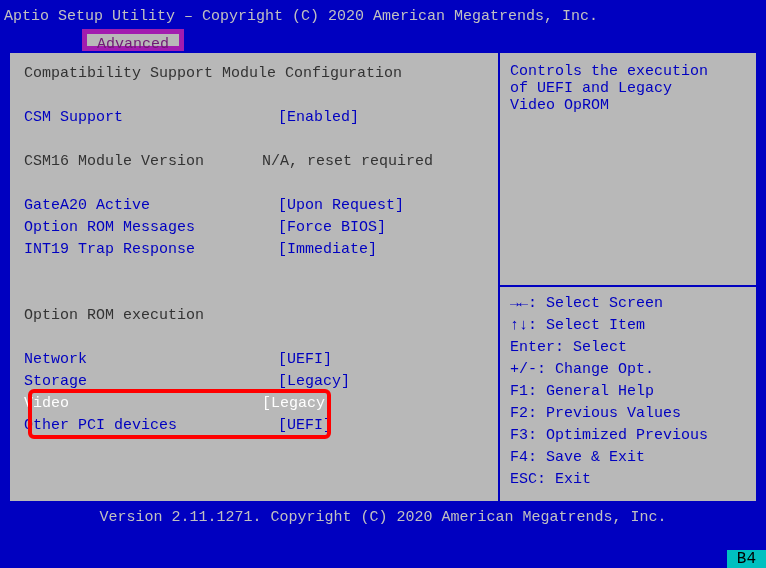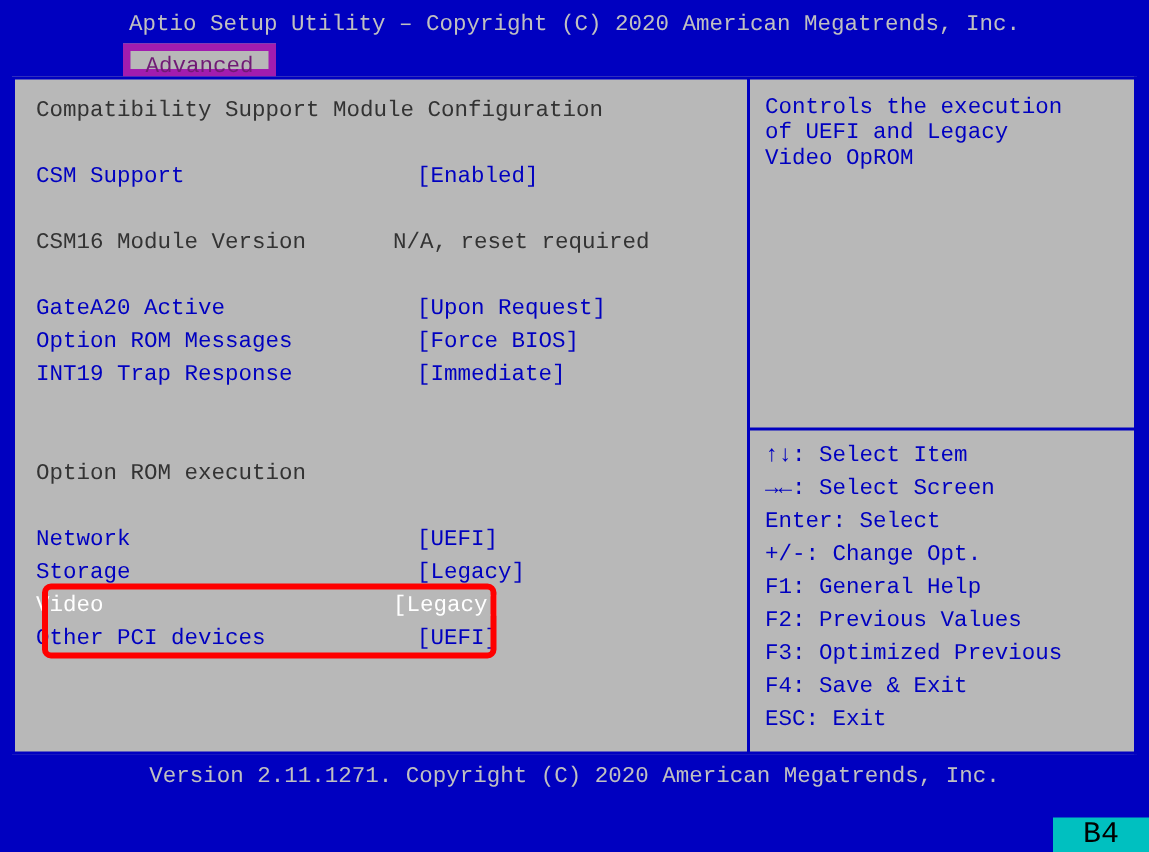--- a/index.html
+++ b/index.html
@@ -11,21 +11,20 @@
       background: #b8b8b8;
       overflow: hidden;
     }
     .frame {
       width: 766px;
       height: 568px;
       background: #0000c0;
       padding: 4px;
     }
     .header {
-      text-align: center;
       color: #c0c0c0;
       padding: 4px 0;
       background: #0000c0;
     }
     .tab-bar {
       background: #0000c0;
       padding-left: 78px;
       height: 22px;
       display: flex;
     }
@@ -93,22 +92,22 @@
       color: #c0c0c0;
       padding: 6px 0 2px;
       background: #0000c0;
     }
     .corner {
       position: absolute;
       right: 0;
       bottom: 0;
       background: #00c0c0;
       color: #000;
-      padding: 0 20px;
-      font-size: 20px;
+      padding: 0 10px;
+      font-size: 16px;
       margin-top: 44px;
     }
     .outer { position: relative; width: 766px; height: 568px; }
   </style>
 </head>
 <body>
 
 <div class="outer">
 <div class="frame">
   <div class="header">Aptio Setup Utility – Copyright (C) 2020 American Megatrends, Inc.</div>
@@ -173,22 +172,22 @@
 
     <div class="help-panel">
       <div class="help-top">
         <div>Controls the execution</div>
         <div>of UEFI and Legacy</div>
         <div>Video OpROM</div>
       </div>
       <div style="flex:1"></div>
       <div class="help-divider"></div>
       <div class="help-keys">
+        <div>→←: Select Screen</div>
         <div>↑↓: Select Item</div>
-        <div>→←: Select Screen</div>
         <div>Enter: Select</div>
         <div>+/-: Change Opt.</div>
         <div>F1: General Help</div>
         <div>F2: Previous Values</div>
         <div>F3: Optimized Previous</div>
         <div>F4: Save &amp; Exit</div>
         <div>ESC: Exit</div>
       </div>
     </div>
   </div>

